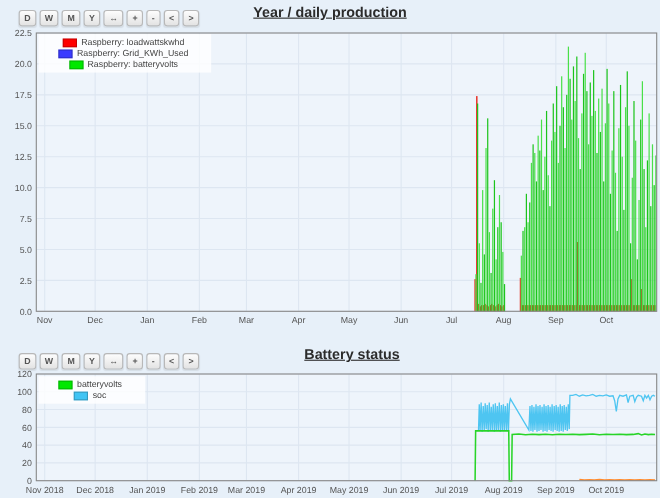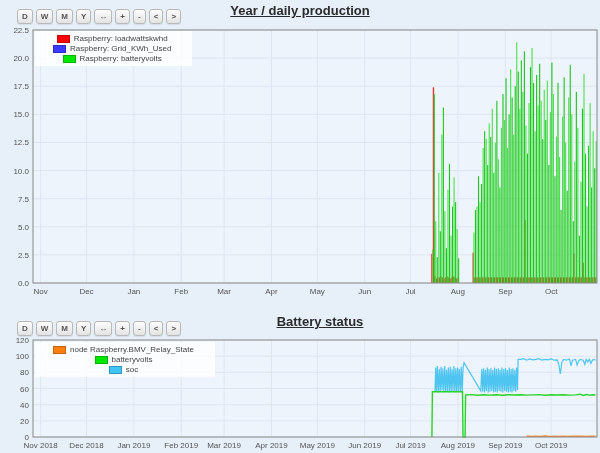--- a/index.html
+++ b/index.html
@@ -368,24 +368,20 @@
   <button class="tb-btn">M</button>
   <button class="tb-btn">Y</button>
   <button class="tb-btn">↔</button>
   <button class="tb-btn">+</button>
   <button class="tb-btn">-</button>
   <button class="tb-btn">&lt;</button>
   <button class="tb-btn">&gt;</button>
 </div>
 <div class="legend" id="legend-1">
     <div class="lgrow">
-      <span class="sw" style="background: rgb(255, 127, 14);"></span>
-      <span class="lb">node Raspberry.BMV_Relay_State</span>
-    </div>
-    <div class="lgrow">
       <span class="sw" style="background: rgb(0, 232, 0);"></span>
       <span class="lb">batteryvolts</span>
     </div>
     <div class="lgrow">
       <span class="sw" style="background: rgb(64, 196, 244);"></span>
       <span class="lb">soc</span>
     </div>
   </div>
 
 </body></html>

